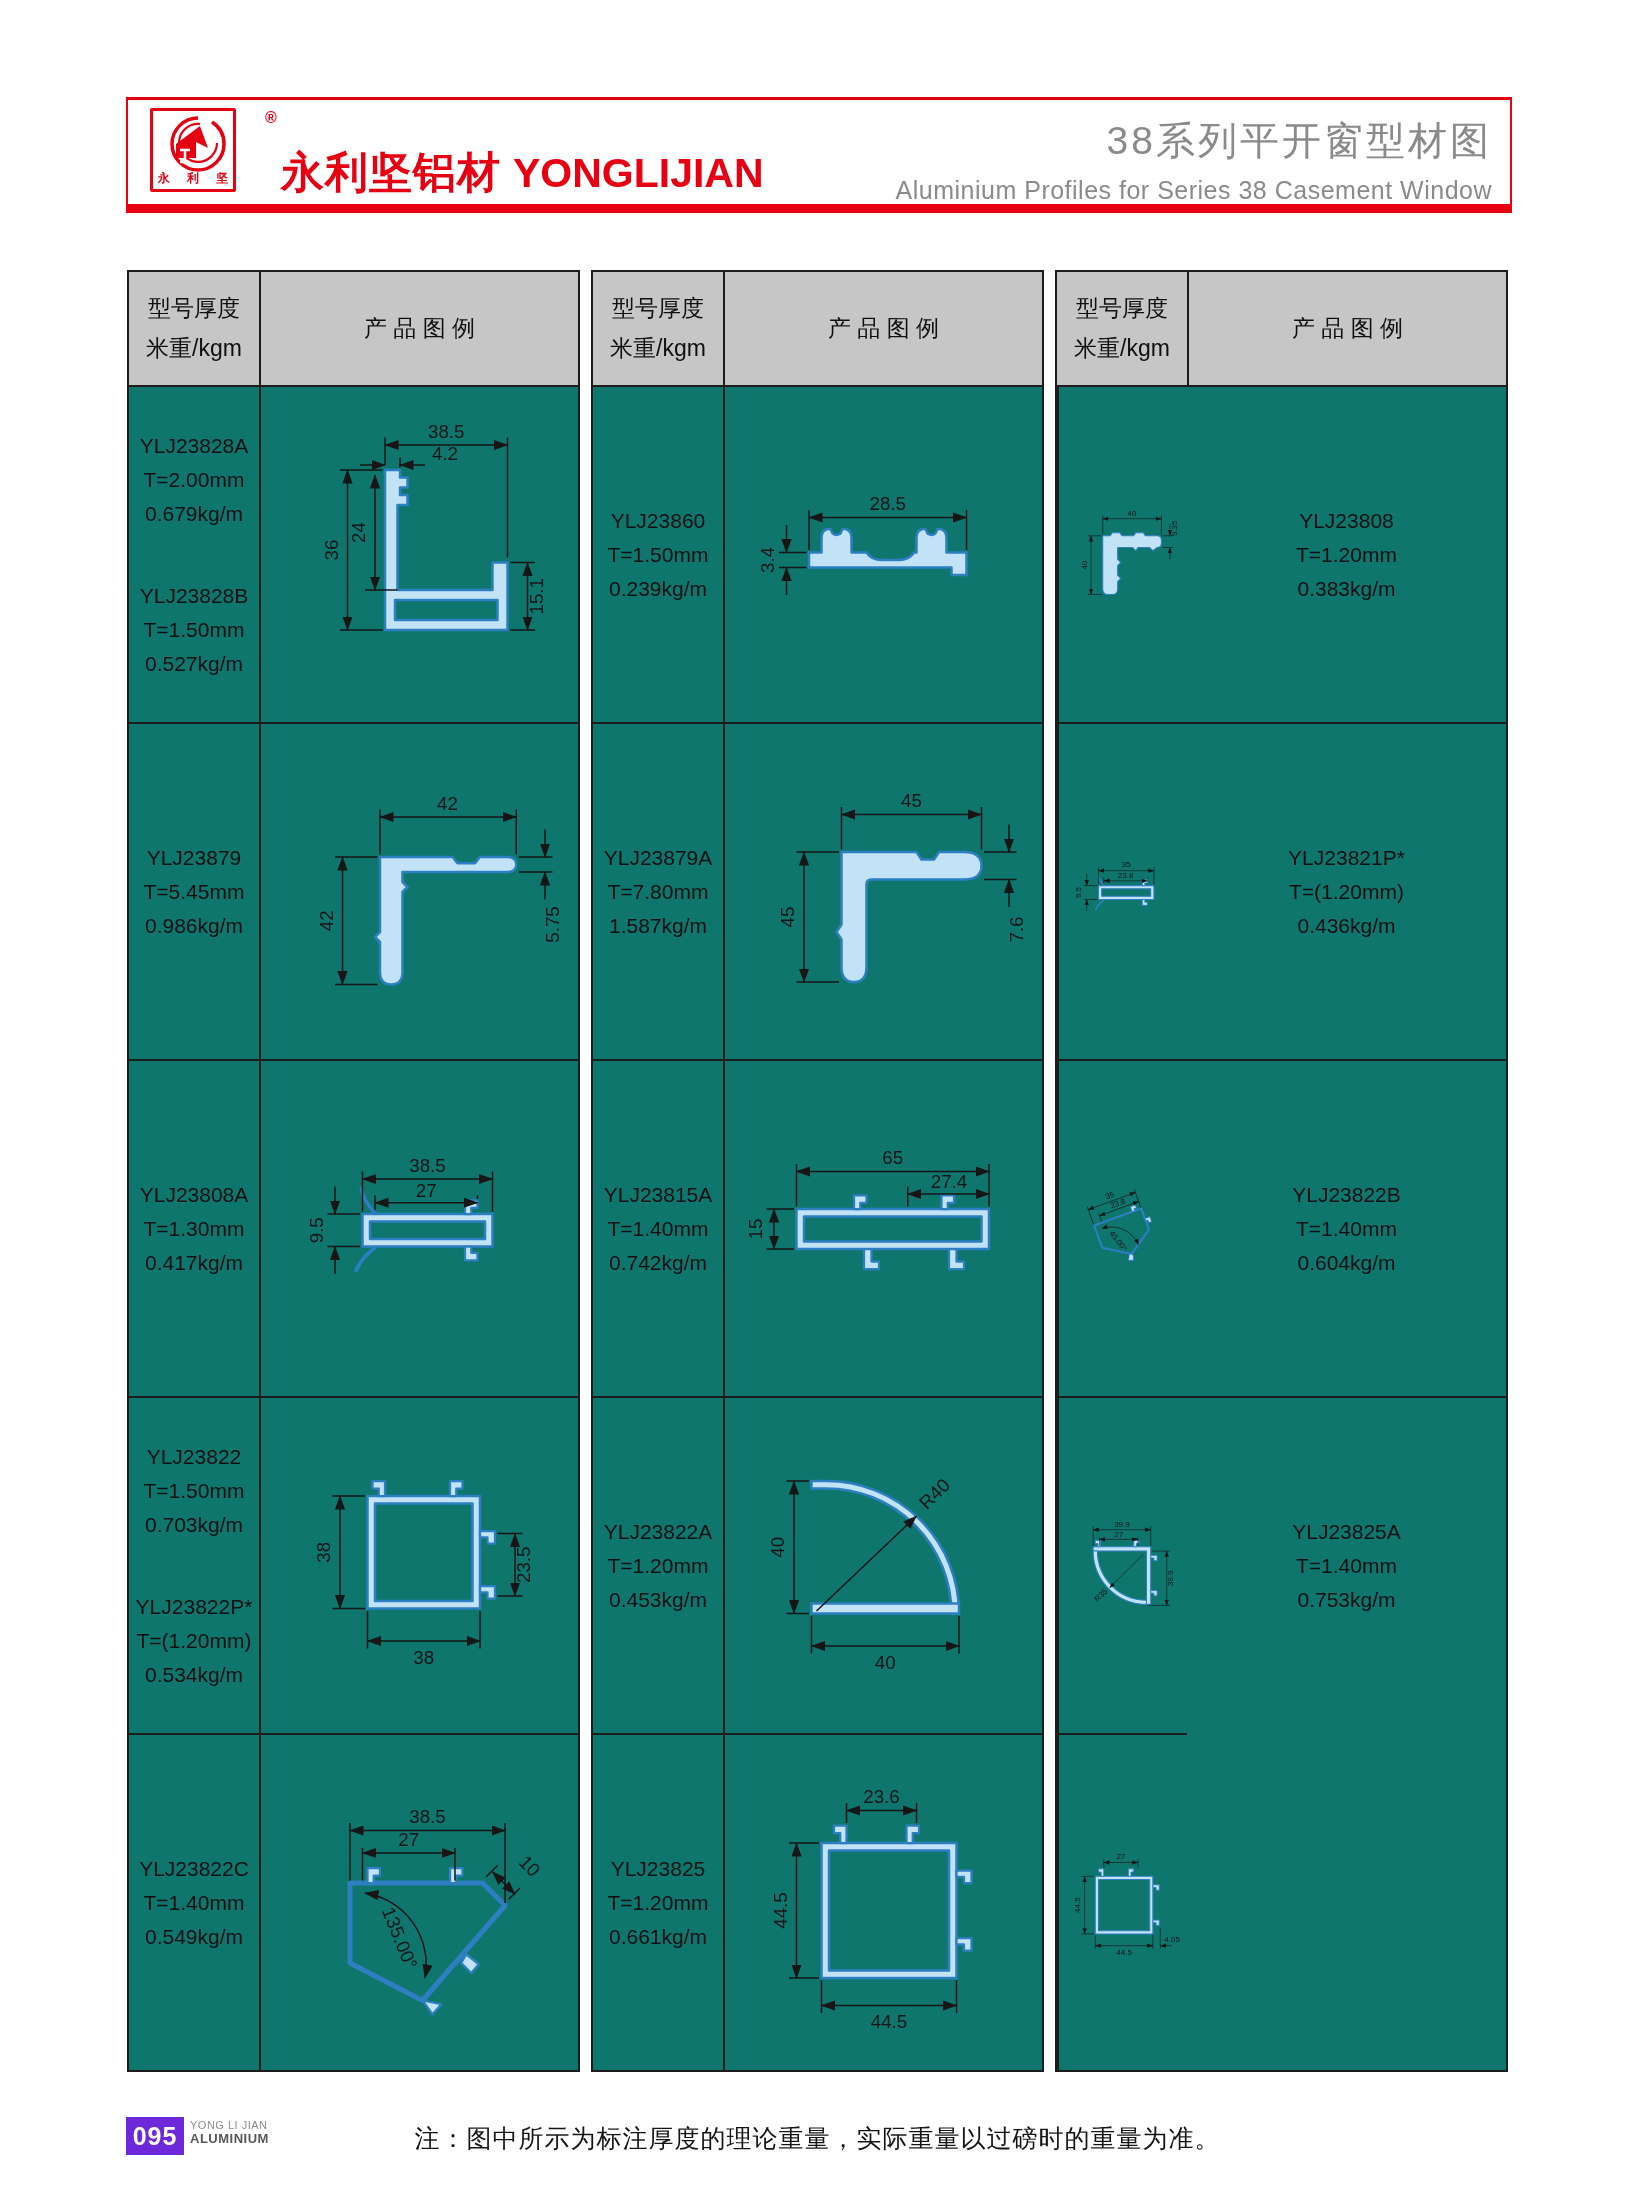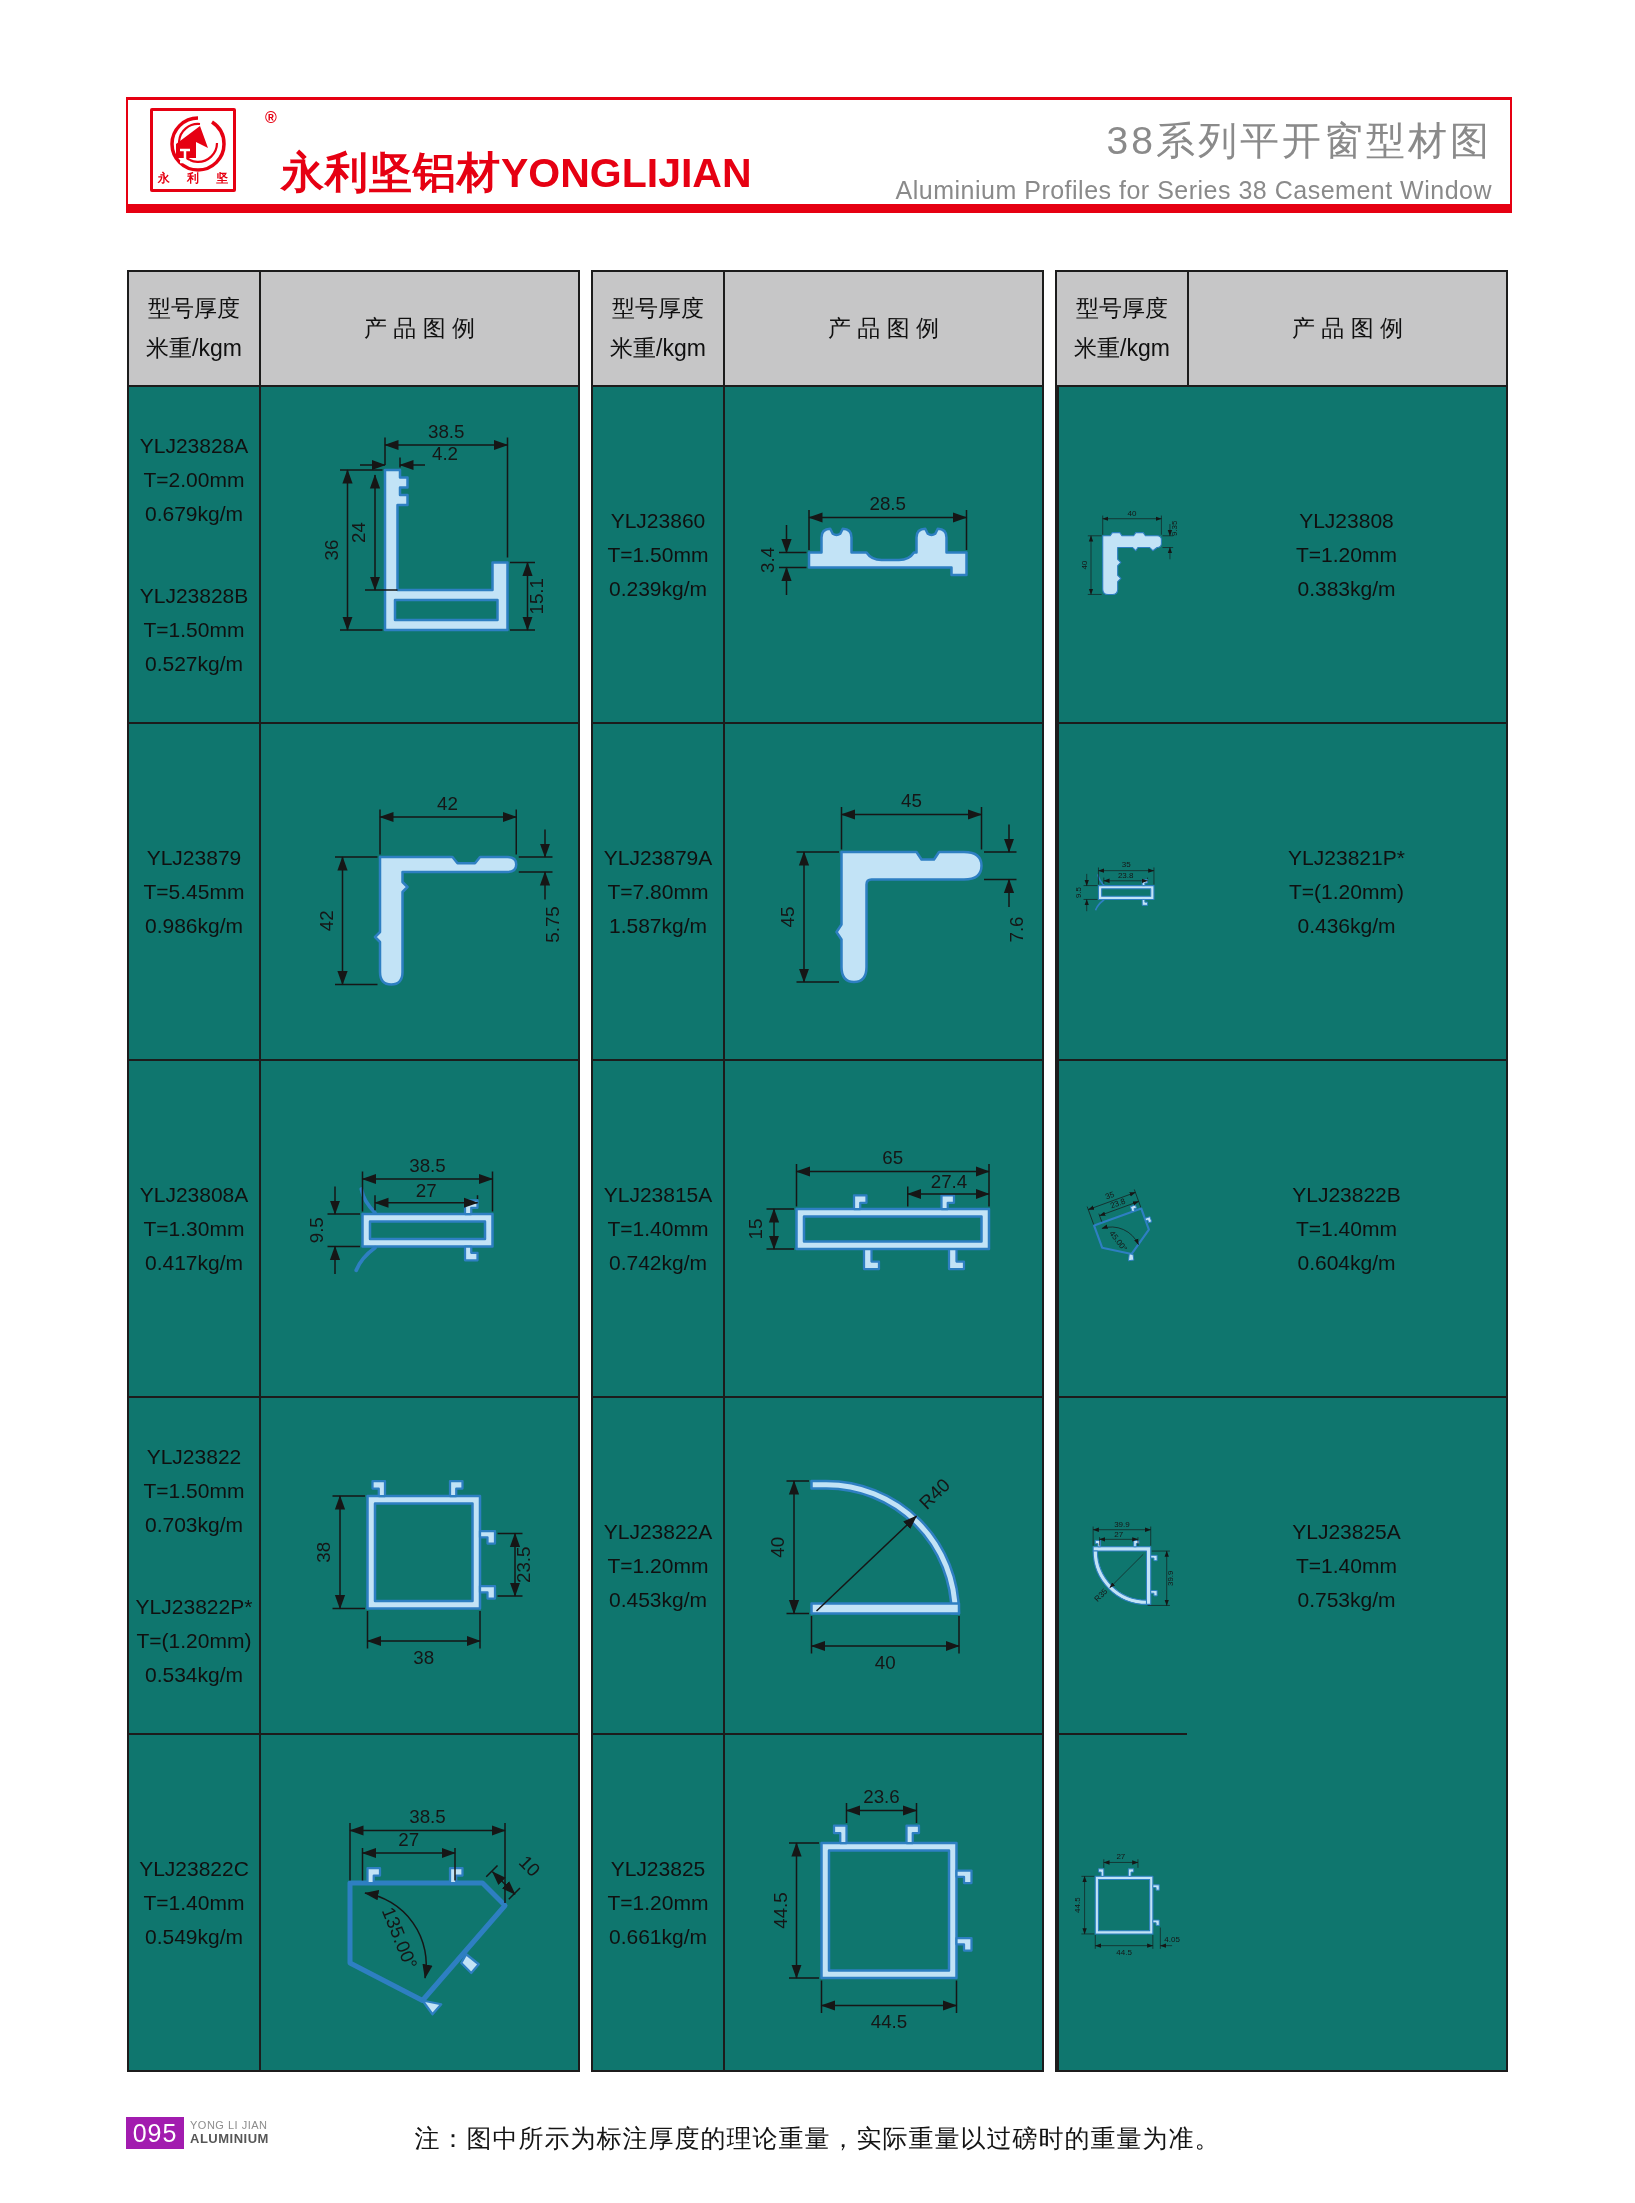--- a/index.html
+++ b/index.html
@@ -9,21 +9,21 @@
   .hframe{position:absolute;left:126px;top:97px;width:1386px;height:107px;
           border-top:3px solid #e60012;border-left:2px solid #e60012;border-right:2px solid #e60012;box-sizing:border-box}
   .redbar{position:absolute;left:126px;top:204px;width:1386px;height:9px;background:#e60012}
   .logoBox{position:absolute;left:22px;top:8px;width:86px;height:84px;border:3px solid #e60012;
            border-radius:2px;box-sizing:border-box;display:flex;flex-direction:column;align-items:center;justify-content:flex-end;padding-bottom:2px}
   .logoBox svg{position:absolute;top:3px;left:7px}
   .logoSub{color:#e60012;font-size:12px;font-weight:bold;letter-spacing:7px;text-indent:7px;white-space:nowrap}
   .reg{position:absolute;left:112px;top:-2px;color:#e60012;font-size:16px;font-weight:bold}
   .brand{position:absolute;left:153px;top:44px;white-space:nowrap;color:#e60012;font-weight:bold}
   .brand .cn{font-size:43px;letter-spacing:1px}
-  .brand .en{font-size:41px;letter-spacing:0px;}
+  .brand .en{font-size:41px;letter-spacing:0px;margin-left:12px}
   .titles{position:absolute;right:18px;top:14px;text-align:right;color:#8a8a8a}
   .t-cn{font-size:39px;letter-spacing:3px}
   .t-en{font-size:25px;margin-top:8px;letter-spacing:.5px}
   
   .tables{position:absolute;left:127px;top:270px;display:flex;gap:11px}
   .group{border:2.5px solid #1c1c1c;background:#0f766e;display:grid;
          grid-template-columns:130px 319px;grid-template-rows:113px repeat(5,337px);box-sizing:content-box}
   .hc{background:#c6c6c7;display:flex;flex-direction:column;align-items:center;justify-content:center;
       gap:9px;font-size:23px;color:#101010;font-weight:500}
   .dcol{border-left:2.5px solid #1c1c1c}
@@ -36,22 +36,22 @@
   .pf{fill:#c2e3f6;stroke:#2e7fc2;stroke-width:2;fill-rule:evenodd;stroke-linejoin:round}
   .pw{fill:none;stroke:#2e7fc2;stroke-width:4;stroke-linejoin:round}
   .pl{fill:none;stroke:#2e7fc2;stroke-width:3;stroke-linecap:round}
   .pc{fill:#c2e3f6;stroke:#2e7fc2;stroke-width:1.8;stroke-linejoin:round}
   .dl{stroke:#161616;stroke-width:1.2;fill:none}
   .da{stroke:#161616;stroke-width:1.2;fill:none;marker-start:url(#ma);marker-end:url(#ma)}
   .de{stroke:#161616;stroke-width:1.2;fill:none;marker-end:url(#ma)}
   .ds{stroke:#161616;stroke-width:1.2;fill:none;marker-start:url(#ma)}
   .dt{font-size:15px;fill:#161616;text-anchor:middle}
   
-  .pagebox{position:absolute;left:126px;top:2117px;width:58px;height:32px;background:#a21caf;color:#fff;
-           font-size:25px;font-weight:normal;display:flex;align-items:center;justify-content:center;letter-spacing:1px}
+  .pagebox{position:absolute;left:126px;top:2117px;width:58px;height:38px;background:#6d28d9;color:#fff;
+           font-size:25px;font-weight:bold;display:flex;align-items:center;justify-content:center;letter-spacing:1px}
   .fbrand{position:absolute;left:190px;top:2119px;line-height:13px}
   .fb1{color:#8d8d8d;font-size:11px;letter-spacing:.5px}
   .fb2{color:#565656;font-size:13px;font-weight:bold;letter-spacing:.5px}
   .note{position:absolute;left:0;top:2122px;width:100%;text-align:center;font-size:25px;color:#141414;font-weight:500;letter-spacing:1px}
 </style>
 </head>
 <body>
 
 <svg width="0" height="0" style="position:absolute">
   <defs>

